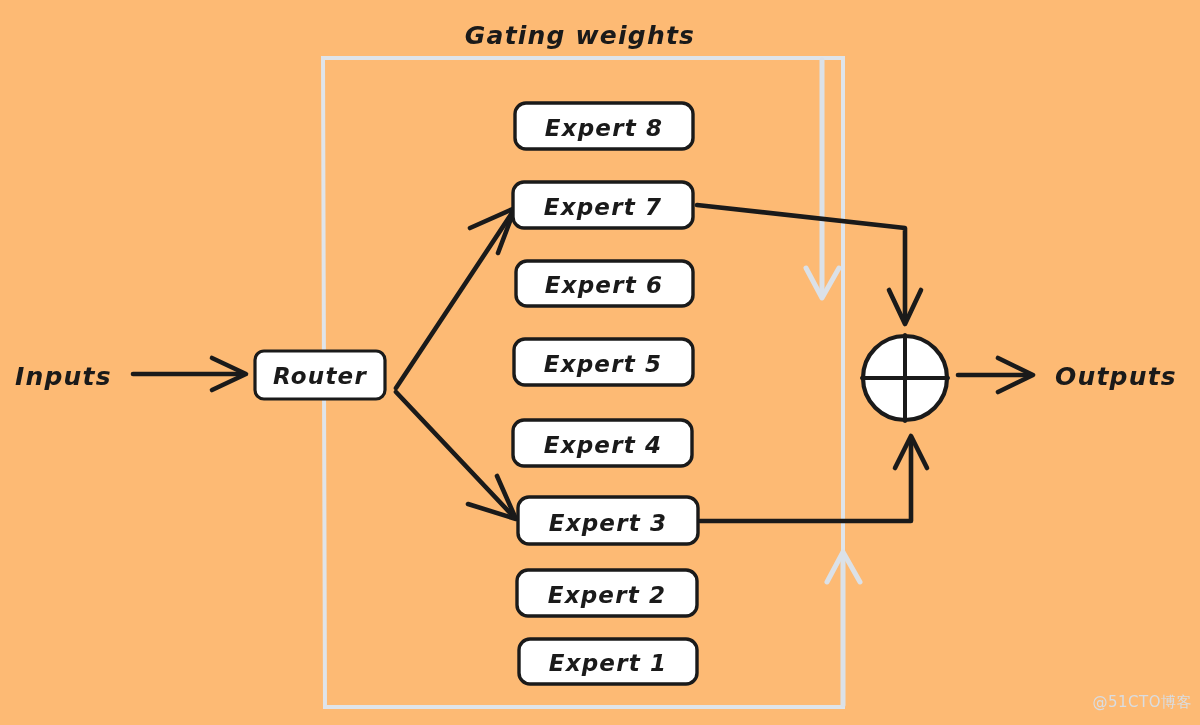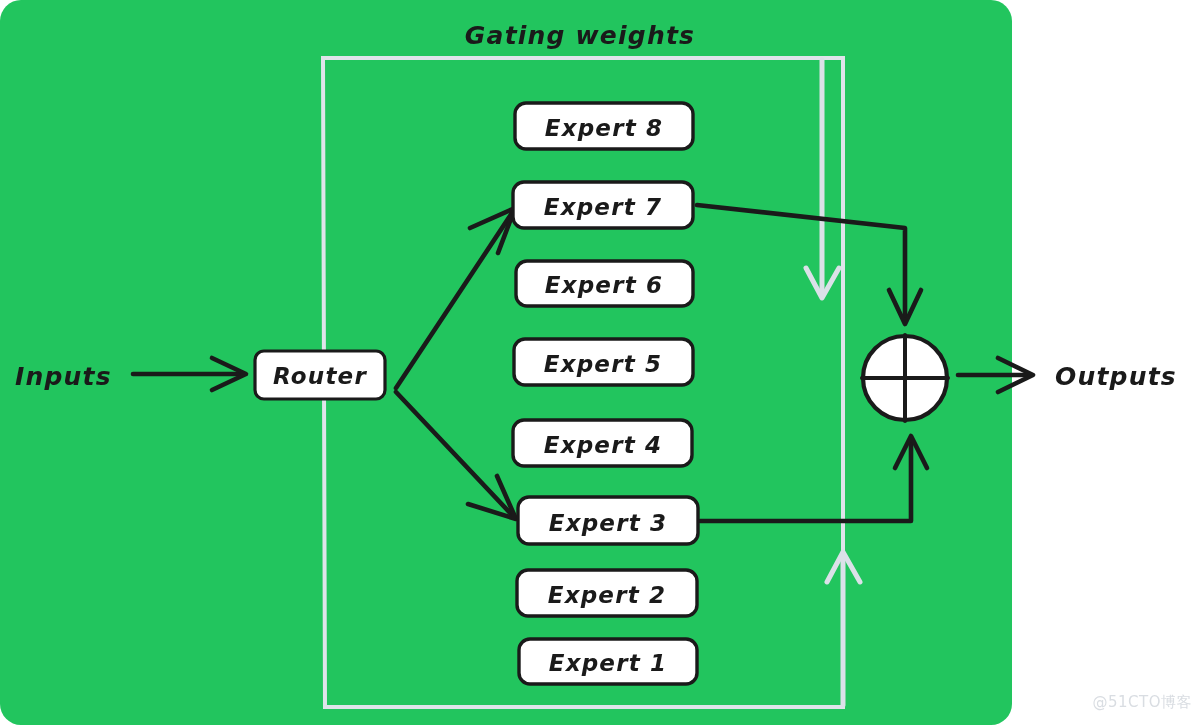--- a/index.html
+++ b/index.html
@@ -9,24 +9,23 @@
   body {
     width: 1200px;
     height: 725px;
     background: #ffffff;
     font-family: "DejaVu Sans", sans-serif;
     overflow: hidden;
     position: relative;
   }
   #stage {
     position: relative;
-    width: 1012px;
+    width: 1200px;
     height: 725px;
-    background: #22c55e;
-    border-radius: 21px;
+    background: #fdba74;
   }
   #svgroot {
     position: absolute;
     left: 0;
     top: 0;
     width: 1200px;
     height: 725px;
   }
   .hand-text {
     font-family: "DejaVu Sans", sans-serif;

